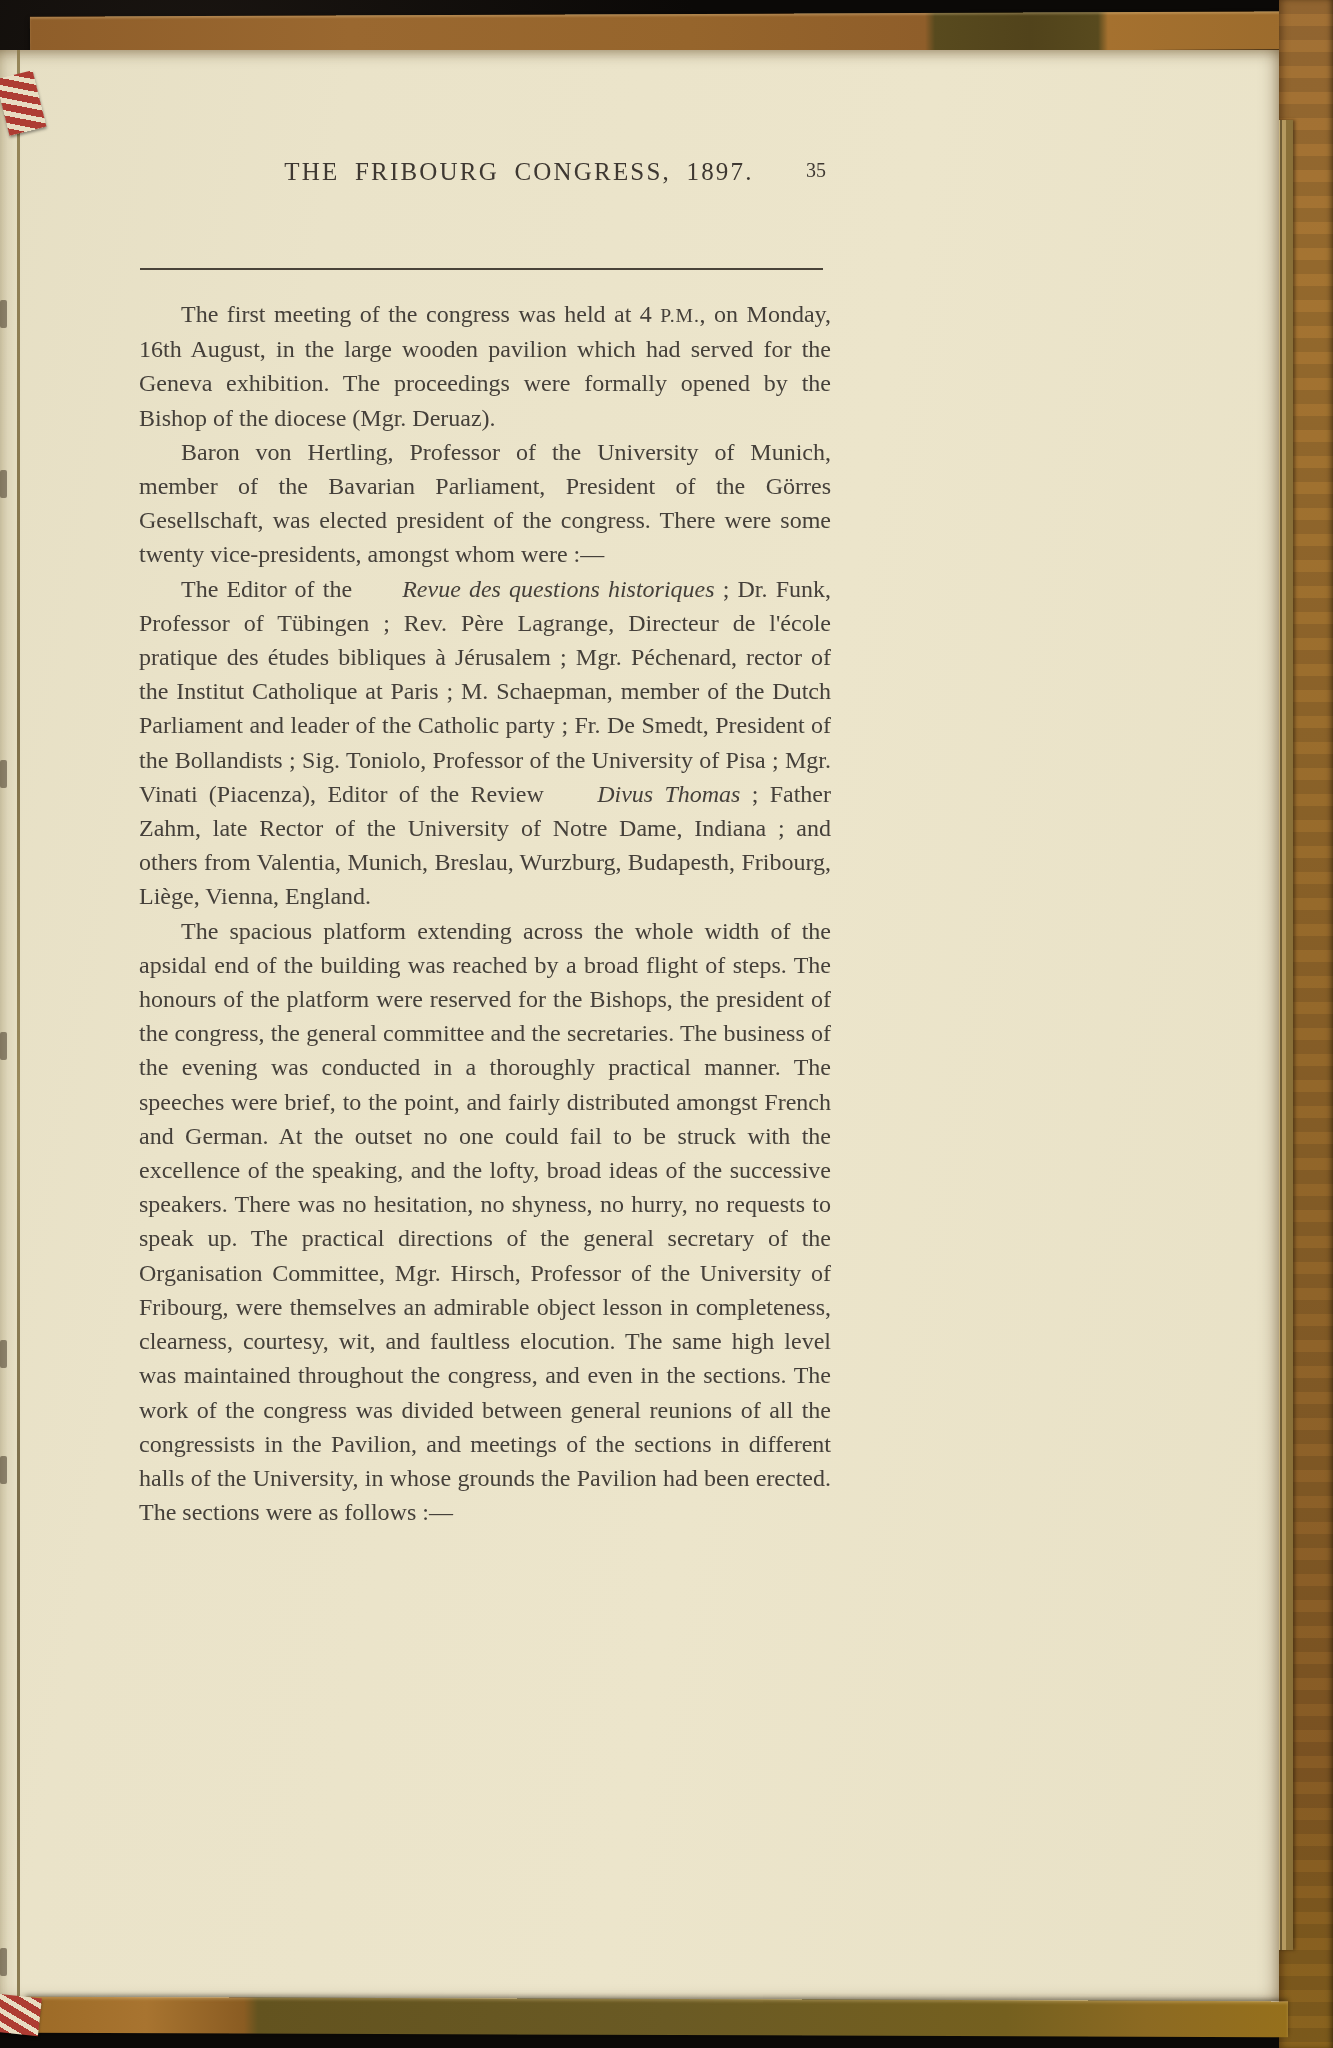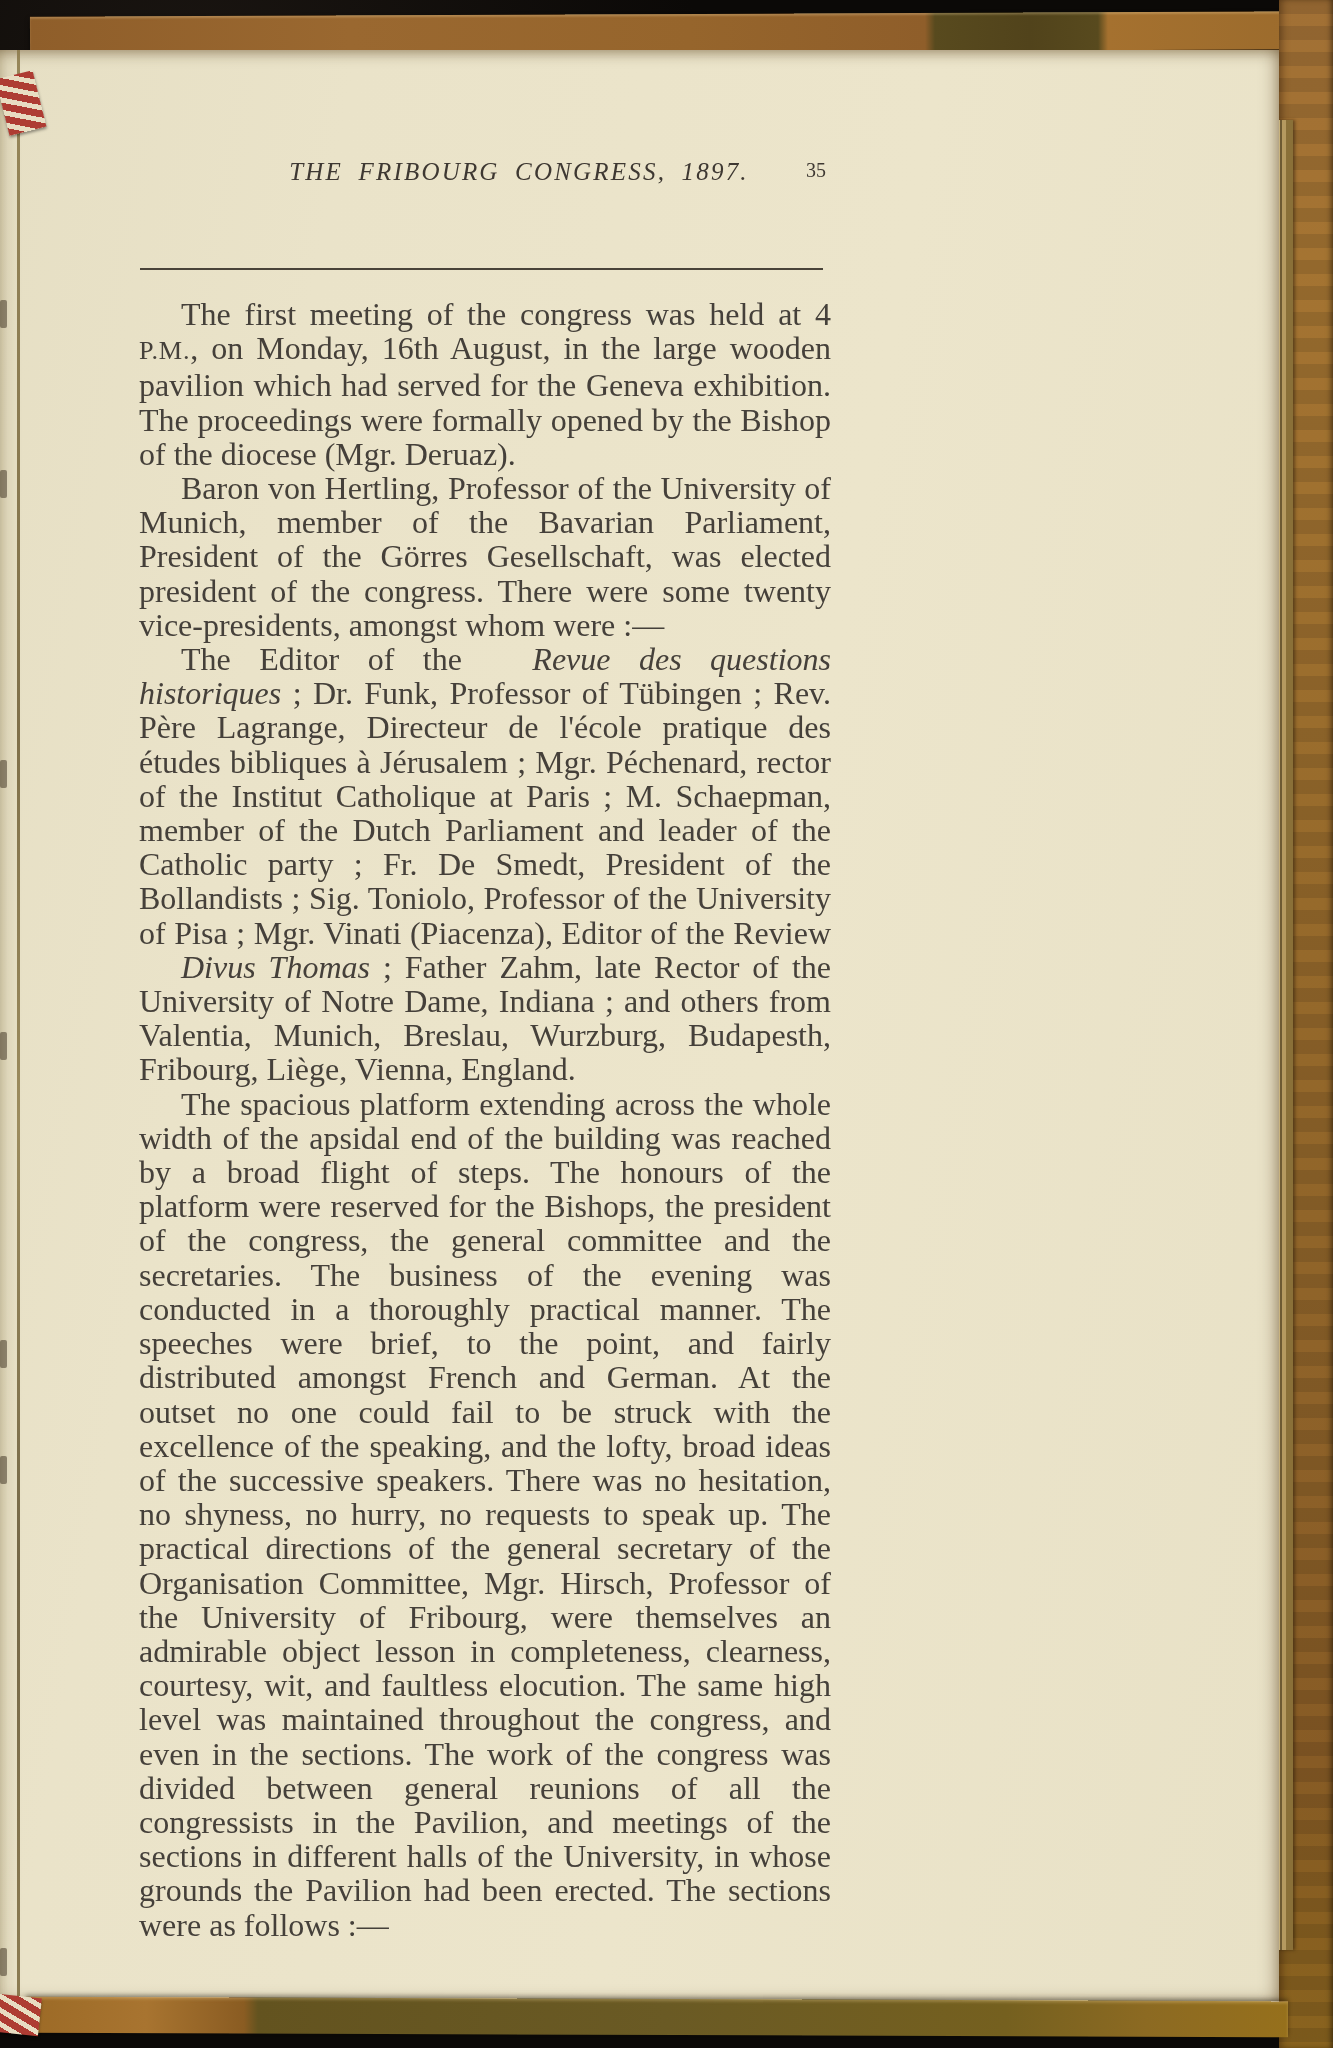--- a/index.html
+++ b/index.html
@@ -84,27 +84,27 @@
       var(--headband-red) 0 7px,#e8ddc2 7px 12px);
     box-shadow:0 2px 3px rgba(0,0,0,.4);
   }
   .headband.top{left:2px;top:74px;height:58px;width:38px;transform:rotate(-14deg);}
   .headband.bottom{left:-4px;top:1996px;height:38px;transform:rotate(6deg);}
 
   
   .running-head{position:absolute;left:140px;top:158px;width:690px;height:34px;}
   .rh-title{
     position:absolute;left:34px;right:-34px;text-align:center;
-    font-size:25px;letter-spacing:2.2px;word-spacing:7px;color:var(--head-ink);font-style:italic;
+    font-size:25px;letter-spacing:2.2px;word-spacing:7px;color:var(--head-ink);
   }
   .rh-num{position:absolute;right:4px;top:1px;font-size:20px;color:var(--head-ink);}
   .head-rule{position:absolute;left:140px;top:268px;width:683px;height:2px;background:#494339;}
   .body-text{
     position:absolute;left:139px;top:297px;width:692px;
-    font-size:32px;line-height:34.2px;text-align:justify;
+    font-size:24px;line-height:34.2px;text-align:justify;
     color:var(--ink);
     hyphens:auto;-webkit-hyphens:auto;
     text-rendering:optimizeLegibility;
   }
   .para{margin:0;text-indent:42px;}
   .it{font-style:italic;margin-left:42px;}
   .sc{font-size:.82em;letter-spacing:.8px;}
 </style>
 </head>
 <body>

